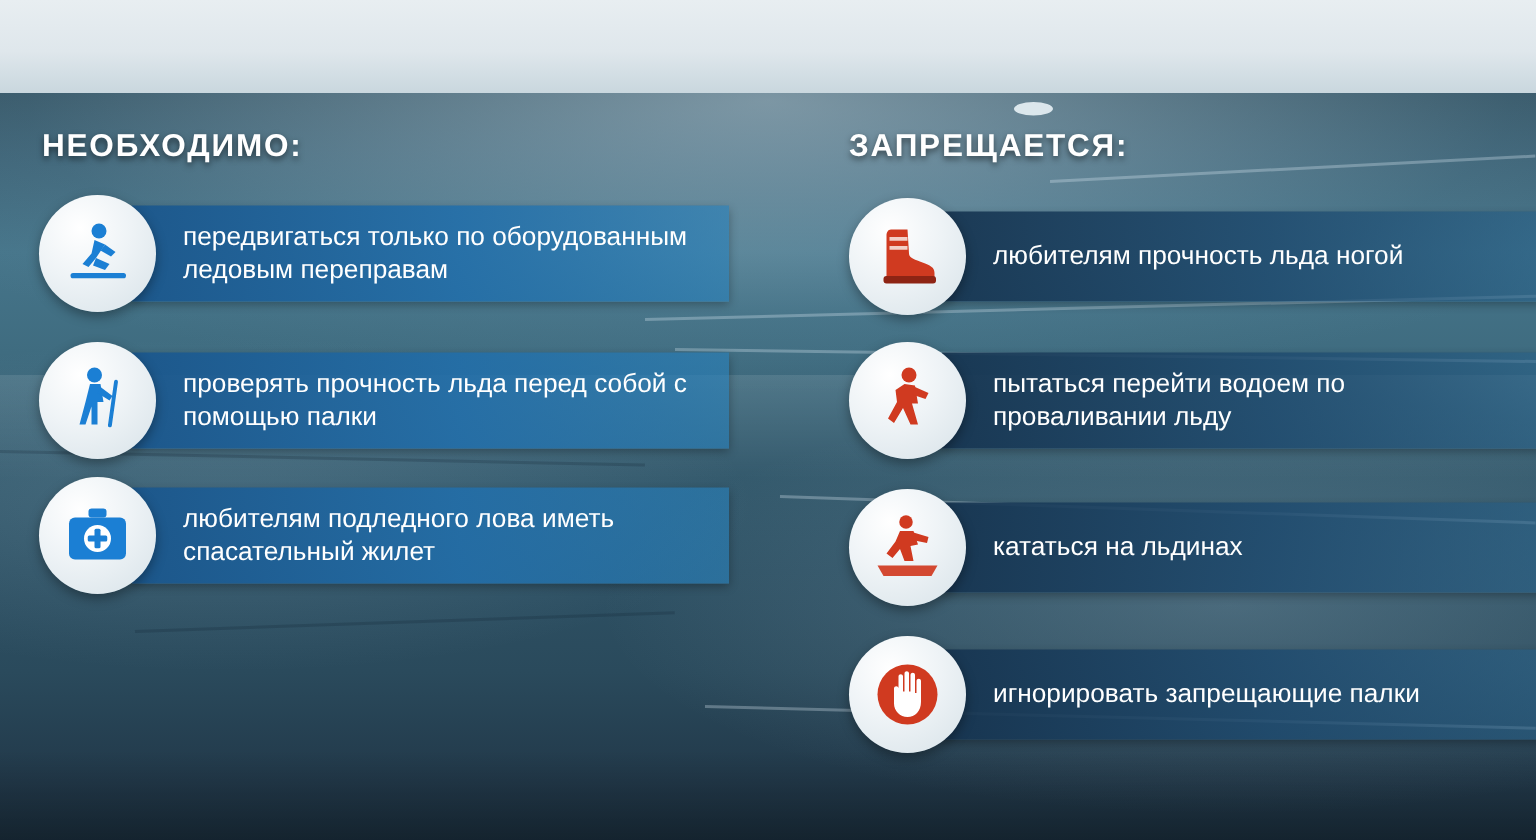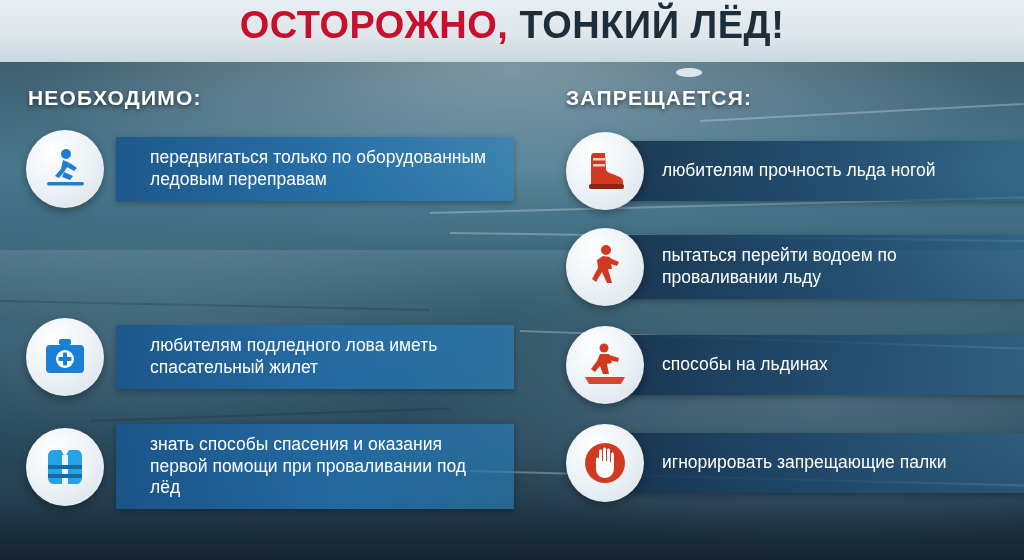--- a/index.html
+++ b/index.html
@@ -71,89 +71,88 @@
   }
   .banner span{display:block;}
   .left .banner{
     background:linear-gradient(90deg, rgba(26,86,140,0.93) 0%, rgba(33,110,170,0.88) 55%, rgba(40,128,186,0.62) 100%);
     width:346px;
   }
   .right .banner{
     background:linear-gradient(90deg, rgba(22,52,80,0.93) 0%, rgba(30,74,110,0.86) 55%, rgba(38,95,135,0.58) 100%);
     width:348px;
   }
-  .left{left:26px;gap:28px;}
+  .left{left:26px;}
   .right{left:566px;}
 </style>
 </head>
 <body>
 
 <div id="poster">
 
   <div class="crack" style="left:430px;top:212px;width:600px;height:2px;transform:rotate(-1.5deg);"></div>
   <div class="crack" style="left:450px;top:232px;width:574px;height:1.5px;transform:rotate(0.8deg);"></div>
   <div class="crack dark" style="left:0px;top:300px;width:430px;height:2px;transform:rotate(1.2deg);"></div>
   <div class="crack" style="left:520px;top:330px;width:504px;height:1.5px;transform:rotate(2deg);"></div>
   <div class="crack" style="left:700px;top:120px;width:324px;height:1.5px;transform:rotate(-3deg);"></div>
   <div class="crack dark" style="left:90px;top:420px;width:360px;height:2px;transform:rotate(-2deg);"></div>
   <div class="crack" style="left:470px;top:470px;width:554px;height:1.5px;transform:rotate(1.5deg);"></div>
   <div class="sheen" style="left:0;top:250px;width:1024px;height:70px;background:linear-gradient(180deg, rgba(255,255,255,0.10), rgba(255,255,255,0));"></div>
   <div class="sheen" style="left:0;top:500px;width:1024px;height:60px;background:linear-gradient(180deg, rgba(0,0,0,0.0), rgba(0,0,0,0.25));"></div>
   <div class="sheen" style="left:676px;top:68px;width:26px;height:9px;border-radius:50%;background:rgba(240,248,252,0.85);"></div>
 
   <div id="topband"></div>
-  <div id="title"><span>ОСТОРОЖНО, </span><span class="dark">ТОНКИЙ ЛЁД!</span></div>
 
   <div class="col-head" id="head-left">НЕОБХОДИМО:</div>
   <div class="col-head" id="head-right">ЗАПРЕЩАЕТСЯ:</div>
 
   <div class="row left" style="top:130px;">
     <div class="bubble">
       <svg width="52" height="52" viewBox="0 0 52 52">
         <circle cx="27" cy="11" r="5" fill="#1b7fd4"></circle>
         <path d="M24 17 L31 20 L25 29 L20 35 L16 33 L22 26 Z" fill="#1b7fd4"></path>
         <path d="M31 20 L38 25 L35 28 L28 24 Z" fill="#1b7fd4"></path>
         <path d="M25 29 L34 33 L31 37 L23 34 Z" fill="#1b7fd4"></path>
         <rect x="8" y="39" width="37" height="3.5" rx="1.7" fill="#1b7fd4"></rect>
       </svg>
     </div>
     <div class="banner">
         <span>передвигаться только по оборудованным ледовым переправам</span>
       </div>
   </div>
 
+  <div class="row left" style="top:228px;">
+    <div class="bubble">
+      <svg width="52" height="52" viewBox="0 0 52 52">
+        <circle cx="24" cy="9" r="5" fill="#1b7fd4"></circle>
+        <path d="M21 15 L28 15 L30 27 L26 27 L26 42 L22 42 L22 30 L18 42 L14 42 L18 27 Z" fill="#1b7fd4"></path>
+        <path d="M28 17 L36 23 L34 26 L26 21 Z" fill="#1b7fd4"></path>
+        <rect x="35" y="12" width="2.6" height="32" rx="1.3" fill="#1b7fd4" transform="rotate(8 36 28)"></rect>
+      </svg>
+    </div>
+    <div class="banner">
+        <span>проверять прочность льда перед собой с помощью палки</span>
+      </div>
+  </div>
 
   <div class="row left" style="top:318px;">
     <div class="bubble">
       <svg width="52" height="52" viewBox="0 0 52 52">
         <rect x="20" y="8" width="12" height="6" rx="2" fill="#1b7fd4"></rect>
         <rect x="7" y="14" width="38" height="28" rx="4" fill="#1b7fd4"></rect>
         <circle cx="26" cy="28" r="9" fill="#ffffff"></circle>
         <rect x="24" y="21.5" width="4" height="13" rx="1" fill="#1b7fd4"></rect>
         <rect x="19.5" y="26" width="13" height="4" rx="1" fill="#1b7fd4"></rect>
       </svg>
     </div>
     <div class="banner">
         <span>любителям подледного лова иметь спасательный жилет</span>
       </div>
   </div>
 
-  <div class="row left" style="top:424px;">
-    <div class="bubble">
-      <svg width="52" height="52" viewBox="0 0 52 52">
-        <path d="M14 9 L22 9 L26 16 L30 9 L38 9 C41 9 43 12 43 15 L43 36 C43 40 41 43 38 43 L14 43 C11 43 9 40 9 36 L9 15 C9 12 11 9 14 9 Z" fill="#24a3e8"></path>
-        <rect x="23" y="14" width="6" height="29" fill="#e9f3f8"></rect>
-        <rect x="9" y="24" width="34" height="4" fill="#1769a8"></rect>
-        <rect x="9" y="33" width="34" height="4" fill="#1769a8"></rect>
-      </svg>
-    </div>
-    <div class="banner">
-        <span>знать способы спасения и оказания первой помощи при проваливании под лёд</span>
-      </div>
-  </div>
 
   <div class="row right" style="top:132px;">
     <div class="bubble">
       <svg width="52" height="52" viewBox="0 0 52 52">
         <path d="M15 8 L26 8 L27 24 C27 27 31 28 36 30 C41 32 44 33 44 37 L44 40 L12 40 L12 12 C12 10 13 8 15 8 Z" fill="#d03a20"></path>
         <rect x="10" y="39" width="35" height="5" rx="2" fill="#8e2414"></rect>
         <rect x="14" y="13" width="12" height="2.5" fill="#f2cfc7"></rect>
         <rect x="14" y="19" width="12" height="2.5" fill="#f2cfc7"></rect>
       </svg>
     </div>
@@ -178,21 +177,21 @@
   <div class="row right" style="top:326px;">
     <div class="bubble">
       <svg width="52" height="52" viewBox="0 0 52 52">
         <circle cx="25" cy="9" r="4.5" fill="#d03a20"></circle>
         <path d="M21 15 L30 15 L33 24 L28 25 L30 35 L24 35 L21 27 L16 33 L12 30 L18 22 Z" fill="#d03a20"></path>
         <path d="M30 16 L40 19 L39 23 L29 21 Z" fill="#d03a20"></path>
         <path d="M6 38 L46 38 L42 45 L10 45 Z" fill="#d03a20" opacity="0.92"></path>
       </svg>
     </div>
     <div class="banner">
-        <span>способы на льдинах</span>
+        <span>кататься на льдинах</span>
       </div>
   </div>
 
   <div class="row right" style="top:424px;">
     <div class="bubble">
       <svg width="52" height="52" viewBox="0 0 52 52">
         <circle cx="26" cy="26" r="20" fill="#d03a20"></circle>
         <path d="M20 14 C20 12 23 12 23 14 L23 24 L24 24 L24 12 C24 10 27 10 27 12 L27 24 L28 24 L28 13 C28 11 31 11 31 13 L31 25 L32 25 L32 17 C32 15 35 15 35 17 L35 31 C35 37 31 41 26 41 C21 41 17 37 17 32 L17 22 C17 20 20 20 20 22 Z" fill="#ffffff"></path>
       </svg>
     </div>

